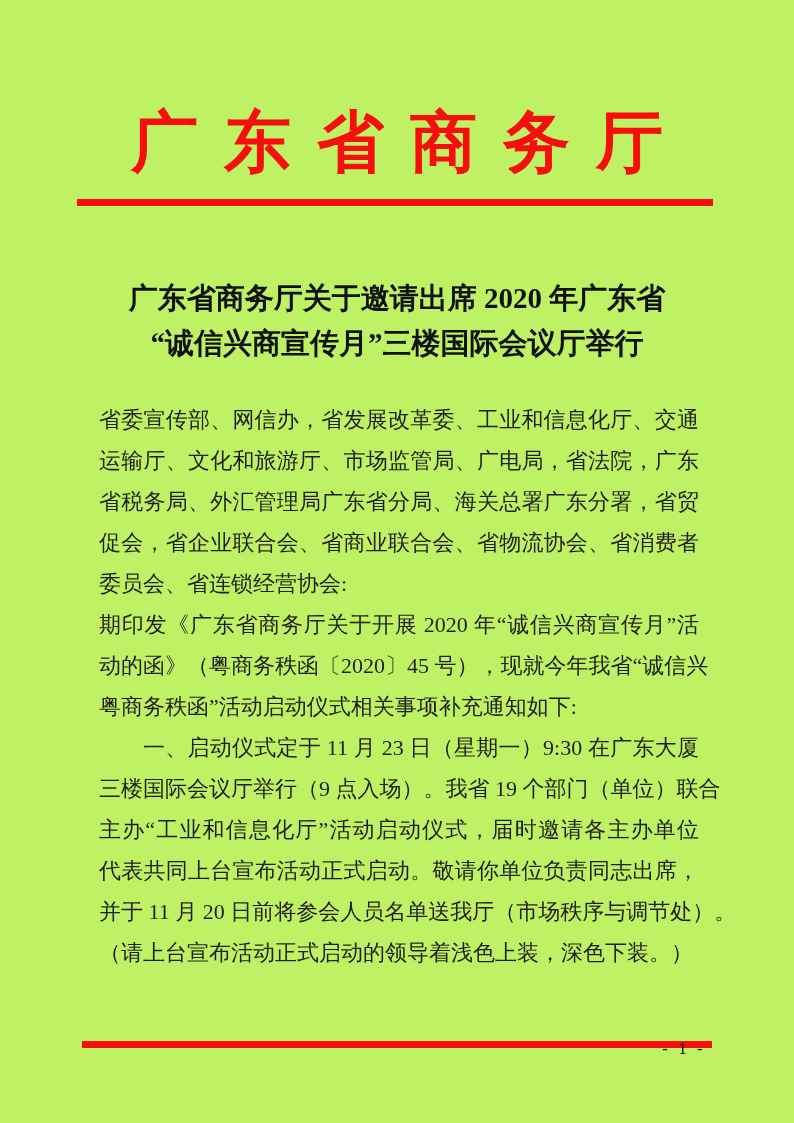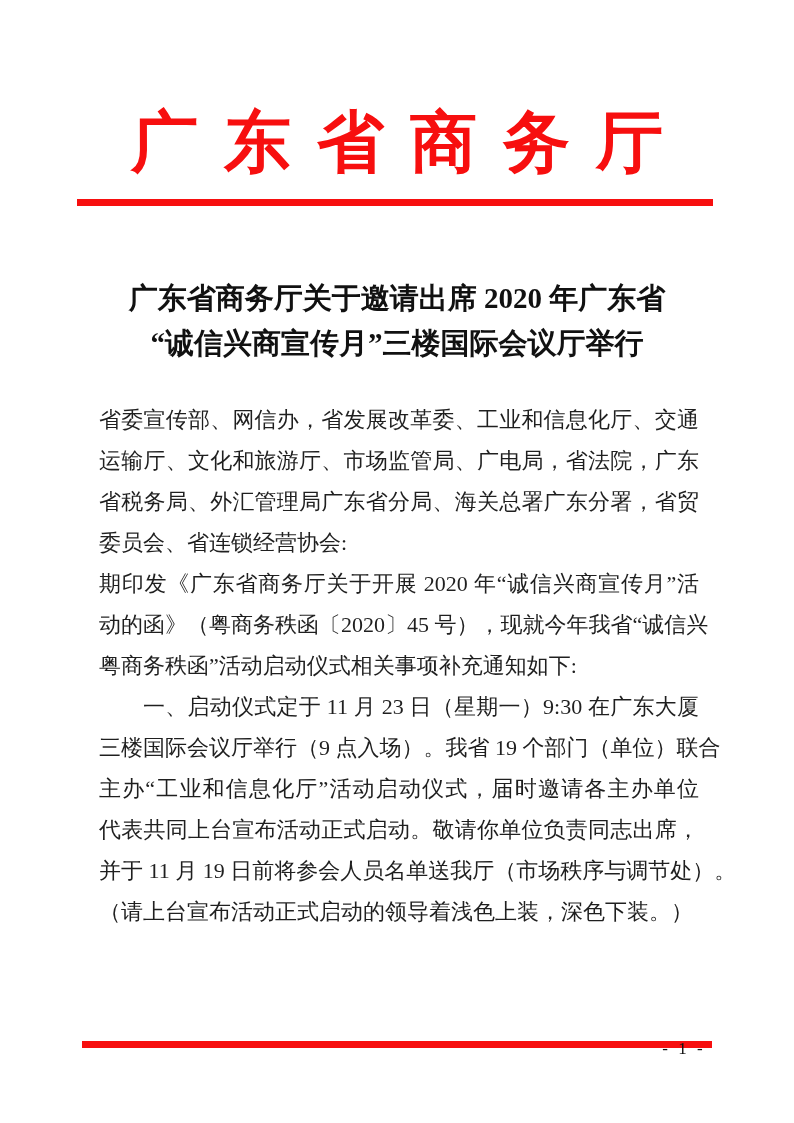--- a/index.html
+++ b/index.html
@@ -3,21 +3,21 @@
 <meta charset="utf-8">
 <style>
   html, body { margin: 0; padding: 0; background: #e8e8e8; }
   * { box-sizing: border-box; }
 
   .page {
     position: relative;
     width: 794px;
     height: 1123px;
     margin: 0 auto;
-    background: #ffffff;
+    background: #bef264;
     overflow: hidden;
     font-family: "Liberation Serif", "DejaVu Serif", serif;
     color: var(--ink, #1c1c1c);
   }
 
   
   .agency {
     position: absolute;
     top: 94px;
     left: 0;
@@ -114,29 +114,30 @@
 
   <h1 class="doc-title">
     <span class="t-line">广东省商务厅关于邀请出席 2020 年广东省</span>
     <span class="t-line">“诚信兴商宣传月”三楼国际会议厅举行</span>
   </h1>
 
   <div class="doc-body">
     <div class="line st">省委宣传部、网信办，省发展改革委、工业和信息化厅、交通</div>
     <div class="line st">运输厅、文化和旅游厅、市场监管局、广电局，省法院，广东</div>
     <div class="line st">省税务局、外汇管理局广东省分局、海关总署广东分署，省贸</div>
+    <div class="line st">促会，省企业联合会、省商业联合会、省物流协会、省消费者</div>
     <div class="line">委员会、省连锁经营协会:</div>
     <div class="line st">期印发《广东省商务厅关于开展 2020 年“诚信兴商宣传月”活</div>
     <div class="line st">动的函》（粤商务秩函〔2020〕45 号），现就今年我省“诚信兴</div>
     <div class="line">粤商务秩函”活动启动仪式相关事项补充通知如下:</div>
     <div class="line st ind">一、启动仪式定于 11 月 23 日（星期一）9:30 在广东大厦</div>
     <div class="line st">三楼国际会议厅举行（9 点入场）。我省 19 个部门（单位）联合</div>
     <div class="line st">主办“工业和信息化厅”活动启动仪式，届时邀请各主办单位</div>
     <div class="line st">代表共同上台宣布活动正式启动。敬请你单位负责同志出席，</div>
-    <div class="line st">并于 11 月 19 日前将参会人员名单送我厅（市场秩序与调节处）。</div>
+    <div class="line st">并于 11 月 20 日前将参会人员名单送我厅（市场秩序与调节处）。</div>
     <div class="line">（请上台宣布活动正式启动的领导着浅色上装，深色下装。）</div>
   </div>
 
   <div class="rule-bottom"></div>
 
   <div class="page-num">- 1 -</div>
 
 </div>
 
 </body></html>

